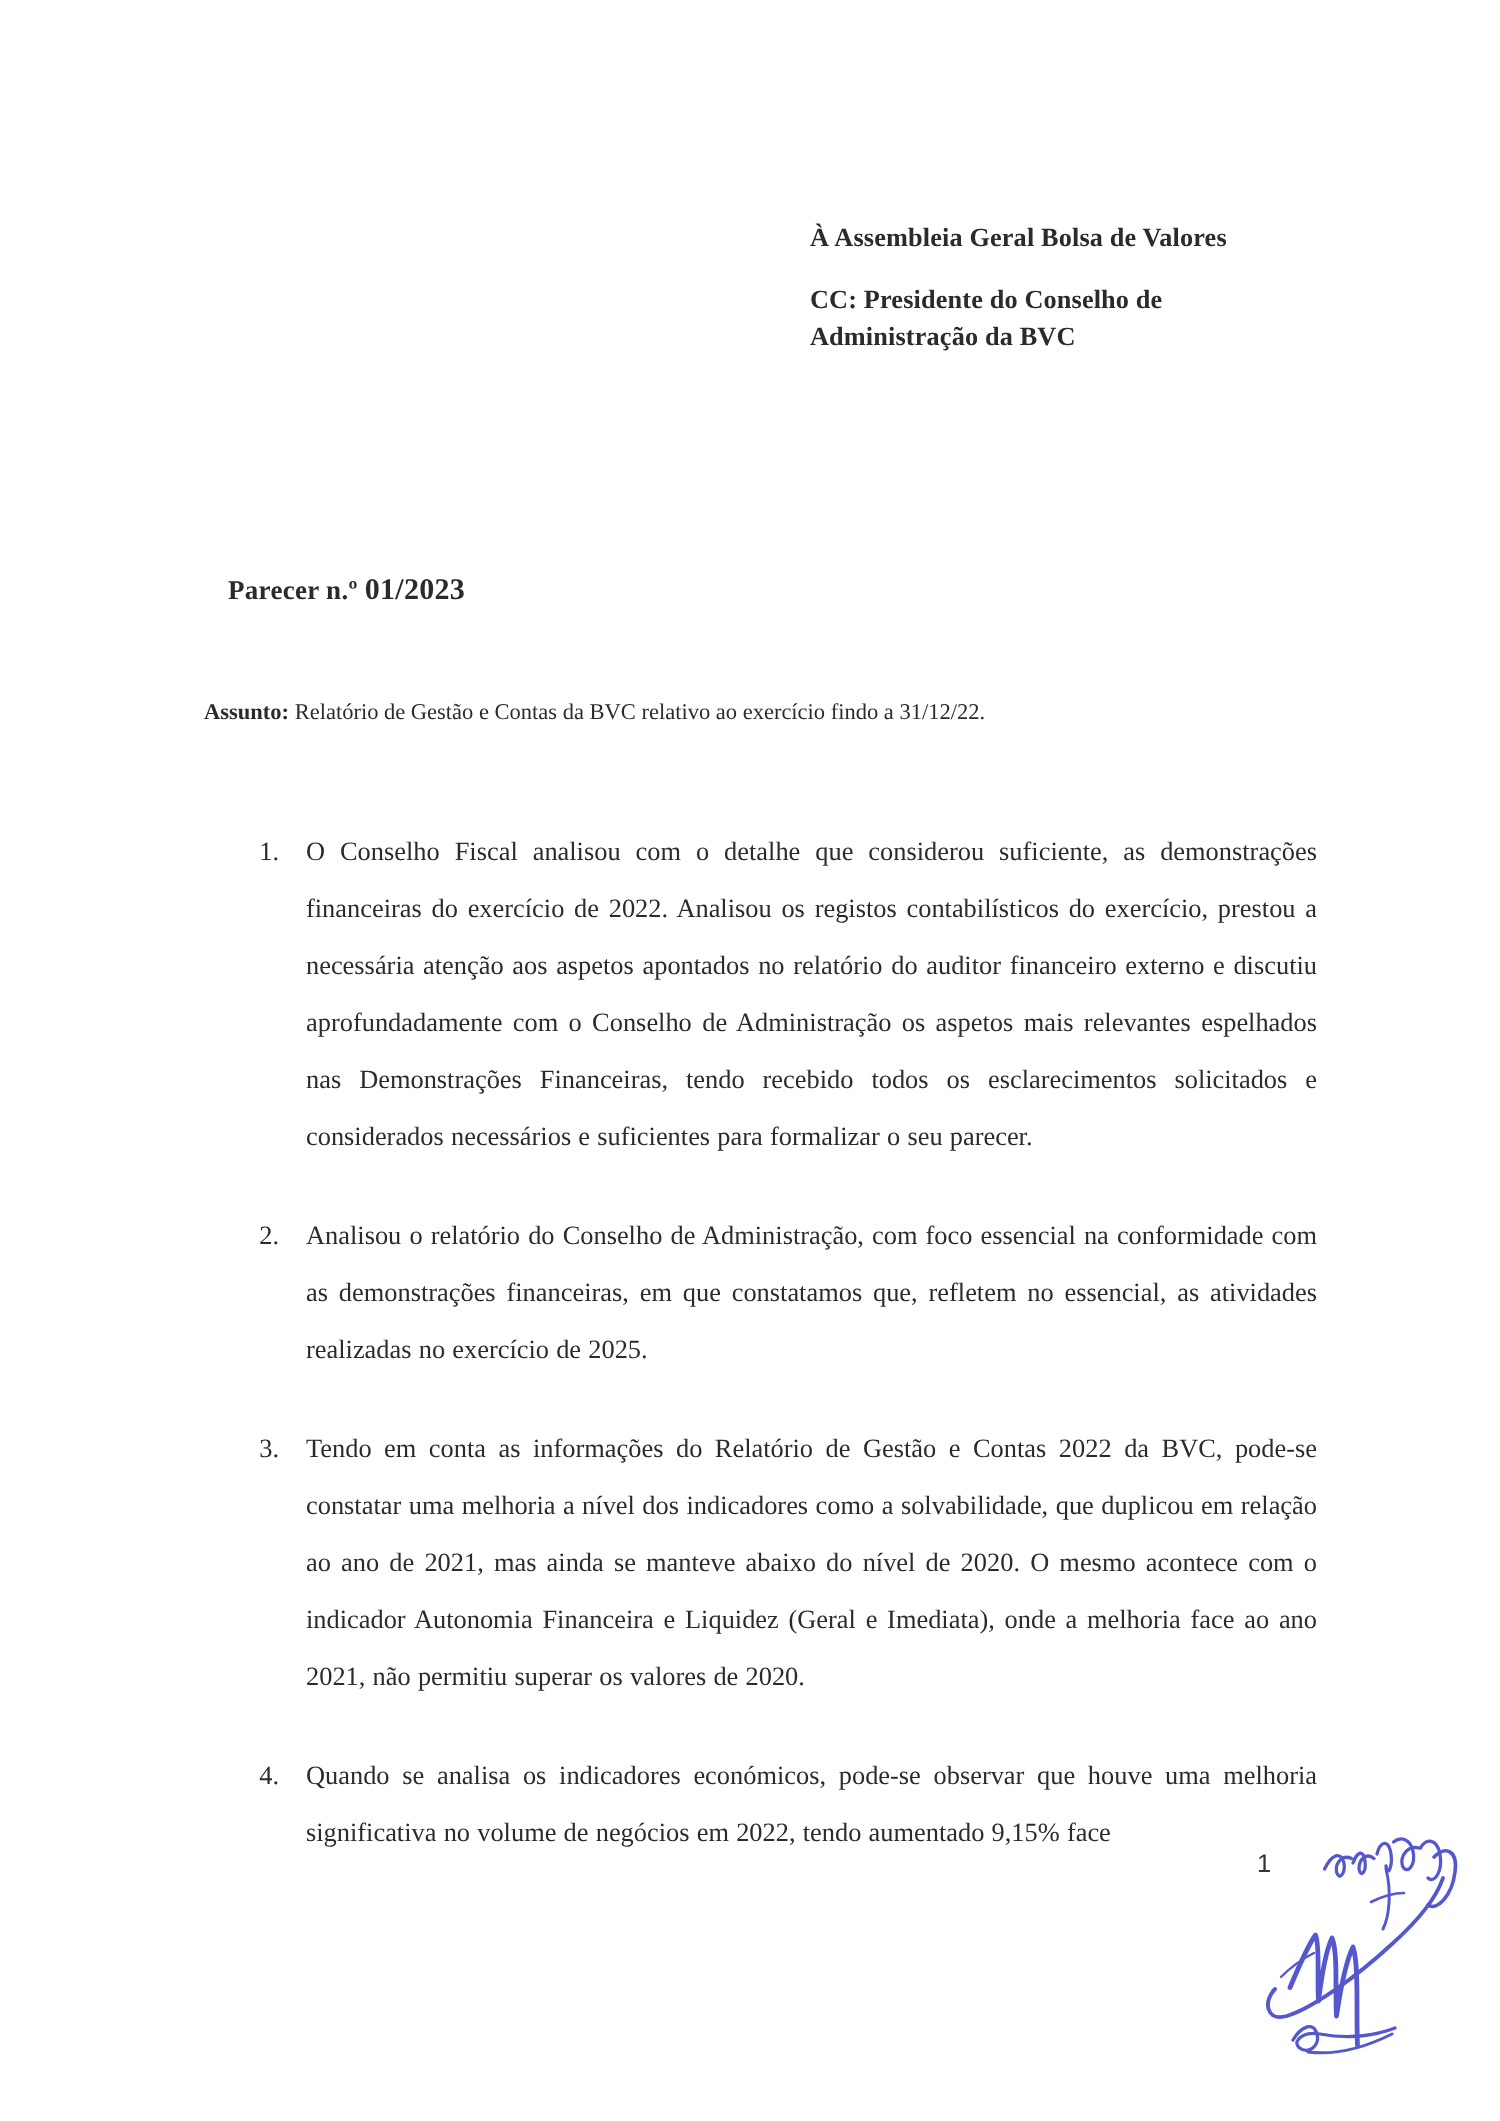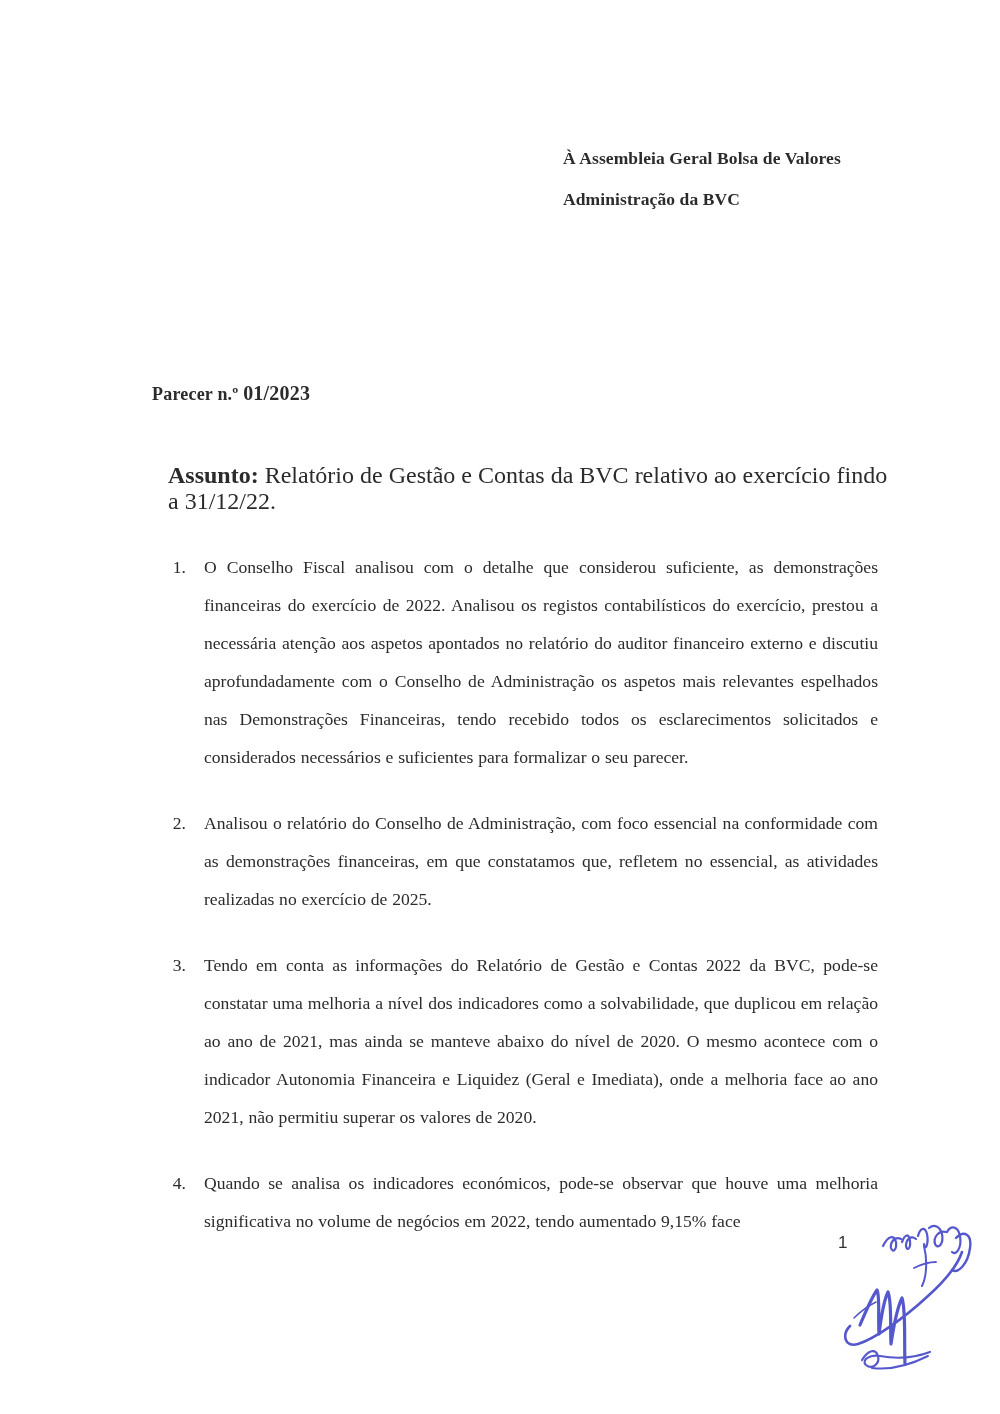--- a/index.html
+++ b/index.html
@@ -22,21 +22,20 @@
     position: absolute;
     left: 540px;
     top: 146px;
     width: 330px;
   }
   .addressee .line {
     font-weight: bold;
     font-size: 17.5px;
     line-height: 25px;
     letter-spacing: 0.1px;
-    margin-left: 23px;
   }
   .addressee .grp {
     margin-bottom: 16px;
   }
   .addressee .grp:last-child {
     margin-bottom: 0;
   }
 
   
   .parecer {
@@ -47,24 +46,24 @@
     font-size: 18px;
     letter-spacing: 0.2px;
   }
   .parecer .num {
     font-size: 20px;
   }
 
   
   .assunto {
     position: absolute;
-    left: 168px;
+    left: 136px;
     top: 462px;
     width: 720px;
-    font-size: 24px;
+    font-size: 15px;
     line-height: 26px;
   }
   .assunto .lbl {
     font-weight: bold;
   }
 
   
   .list {
     position: absolute;
     left: 152px;
@@ -129,20 +128,21 @@
 </head>
 <body>
 
 <div class="page">
 
   <div class="addressee">
     <div class="grp">
       <div class="line">À Assembleia Geral Bolsa de Valores</div>
     </div>
     <div class="grp">
+      <div class="line">CC: Presidente do Conselho de</div>
       <div class="line">Administração da BVC</div>
     </div>
   </div>
 
   <div class="parecer">
     <span>Parecer n.º </span><span class="num">01/2023</span>
   </div>
 
   <div class="assunto">
     <span class="lbl">Assunto:</span><span> Relatório de Gestão e Contas da BVC relativo ao exercício findo a 31/12/22.</span>

